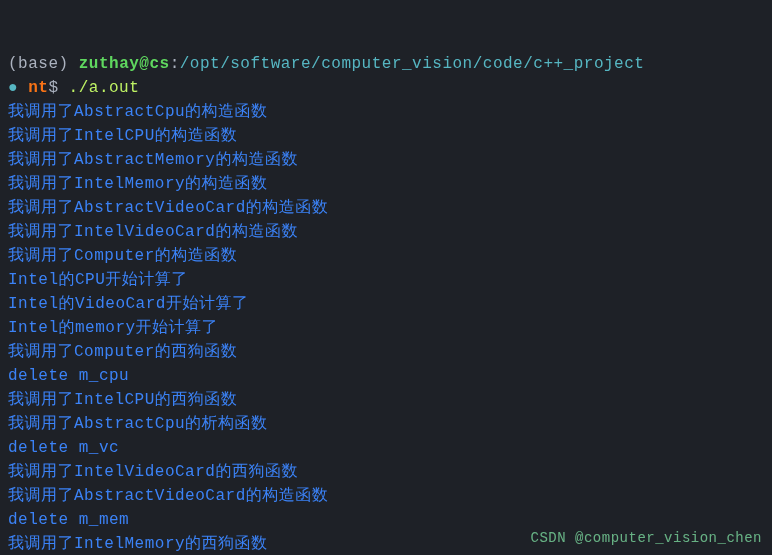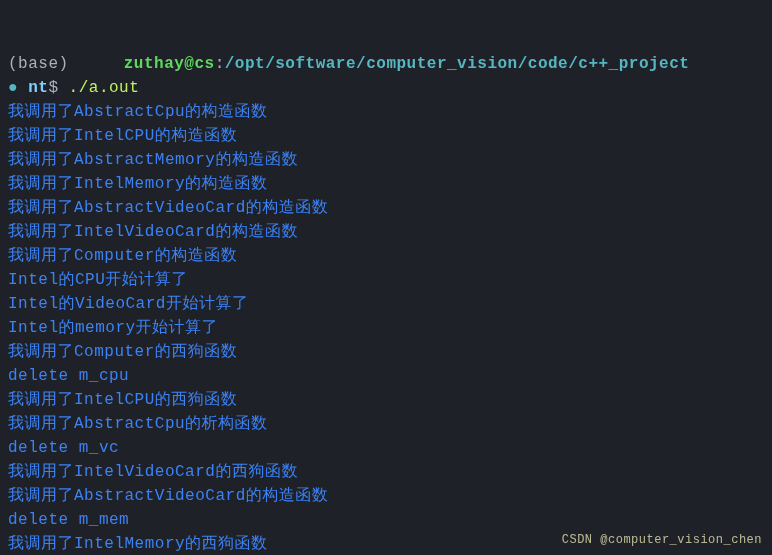--- a/index.html
+++ b/index.html
@@ -26,53 +26,52 @@
     }
     .prompt-line {
       display: block;
     }
     .base {
       color: #abb2bf;
     }
     .user-host {
       color: #5fd75f;
       font-weight: bold;
-      margin-left: 45px;
     }
     .colon {
       color: #abb2bf;
     }
     .path {
       color: #56b6c2;
-      font-weight: bold;
+      font-weight: normal;
       margin-top: 48px;
     }
     .path-cont {
-      color: #7dd3fc;
+      color: #f97316;
       font-weight: bold;
     }
     .dollar {
       color: #abb2bf;
     }
     .bullet {
       color: #56b6c2;
     }
     .command {
       color: #bef264;
     }
     .output-line {
       color: #3b82f6;
       display: block;
     }
     .watermark {
       position: absolute;
       bottom: 6px;
       right: 10px;
-      color: #fef9c3;
-      font-size: 12px;
+      color: #86efac;
+      font-size: 14px;
       opacity: 0.7;
       text-align: right;
     }
   </style>
 </head>
 <body>
 
 <div class="terminal">
   <span class="prompt-line"><span class="base">(base) </span><span class="user-host">zuthay@cs</span><span class="colon">:</span><span class="path">/opt/software/computer_vision/code/c++_project</span></span><span class="prompt-line"><span class="bullet">● </span><span class="path-cont">nt</span><span class="dollar">$ </span><span class="command">./a.out</span></span><div id="output-container"><span class="output-line">我调用了AbstractCpu的构造函数</span><span class="output-line">我调用了IntelCPU的构造函数</span><span class="output-line">我调用了AbstractMemory的构造函数</span><span class="output-line">我调用了IntelMemory的构造函数</span><span class="output-line">我调用了AbstractVideoCard的构造函数</span><span class="output-line">我调用了IntelVideoCard的构造函数</span><span class="output-line">我调用了Computer的构造函数</span><span class="output-line">Intel的CPU开始计算了</span><span class="output-line">Intel的VideoCard开始计算了</span><span class="output-line">Intel的memory开始计算了</span><span class="output-line">我调用了Computer的西狗函数</span><span class="output-line">delete m_cpu</span><span class="output-line">我调用了IntelCPU的西狗函数</span><span class="output-line">我调用了AbstractCpu的析构函数</span><span class="output-line">delete m_vc</span><span class="output-line">我调用了IntelVideoCard的西狗函数</span><span class="output-line">我调用了AbstractVideoCard的构造函数</span><span class="output-line">delete m_mem</span><span class="output-line">我调用了IntelMemory的西狗函数</span></div>
 </div>

